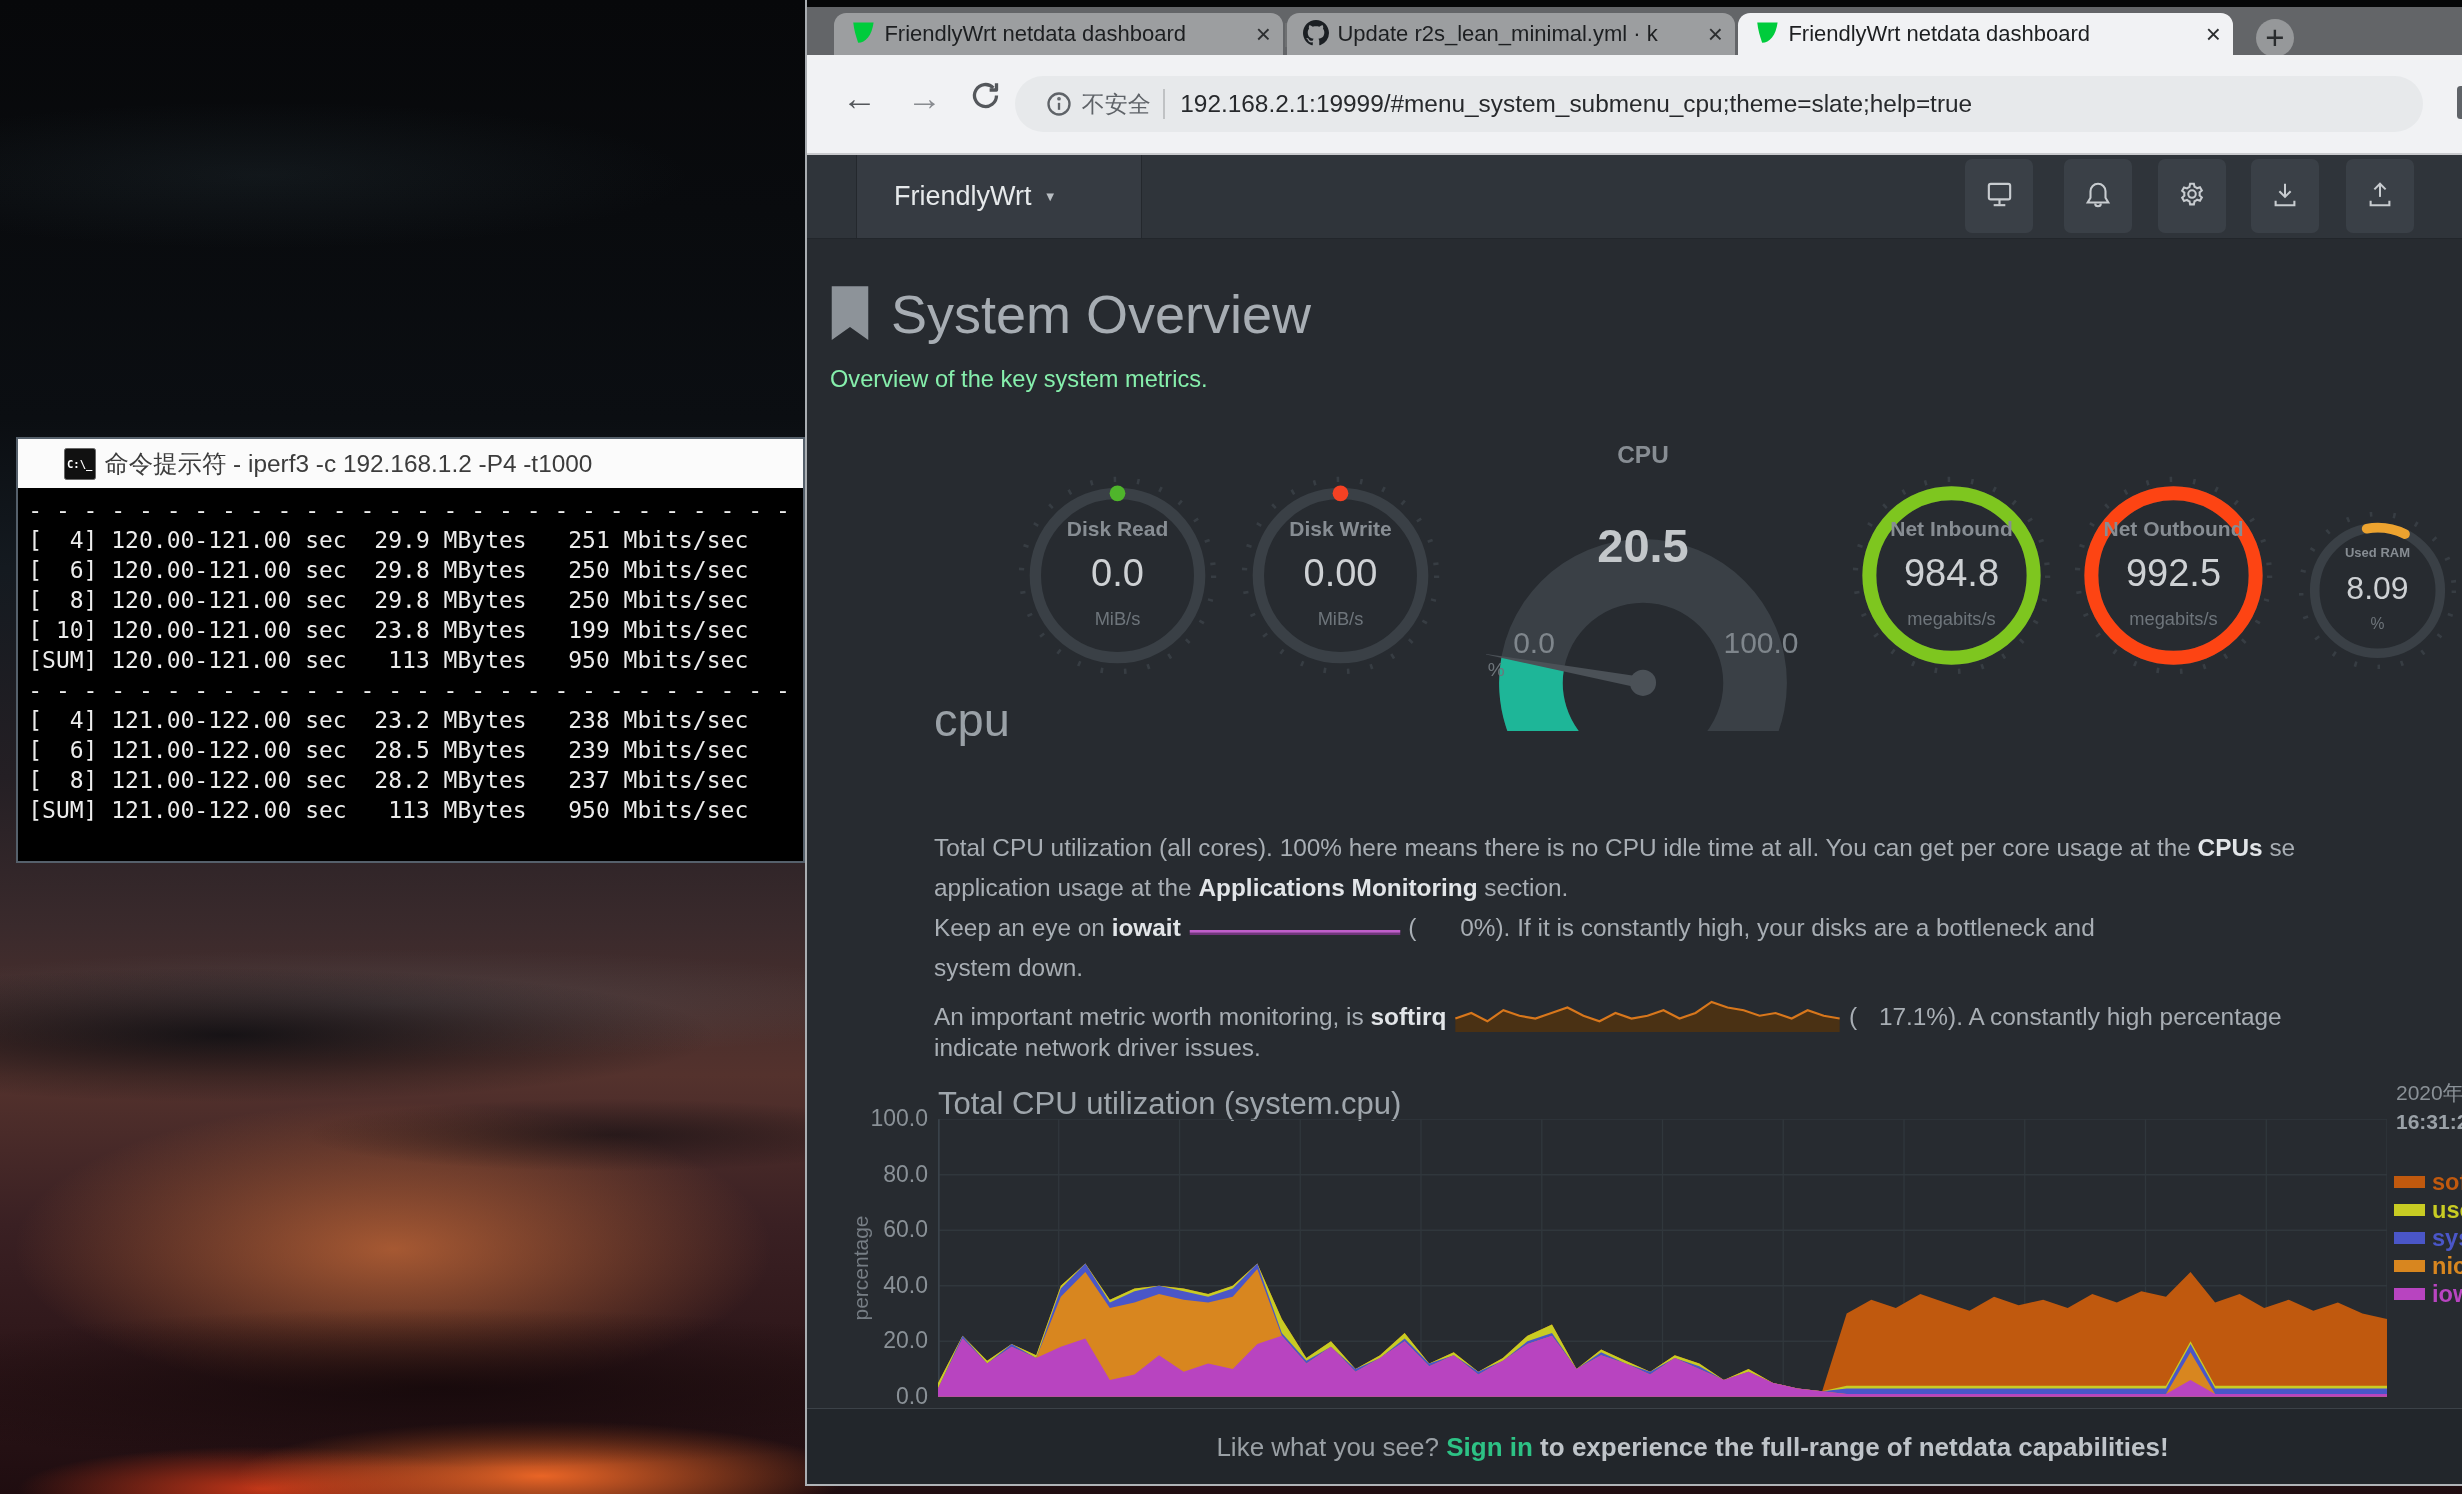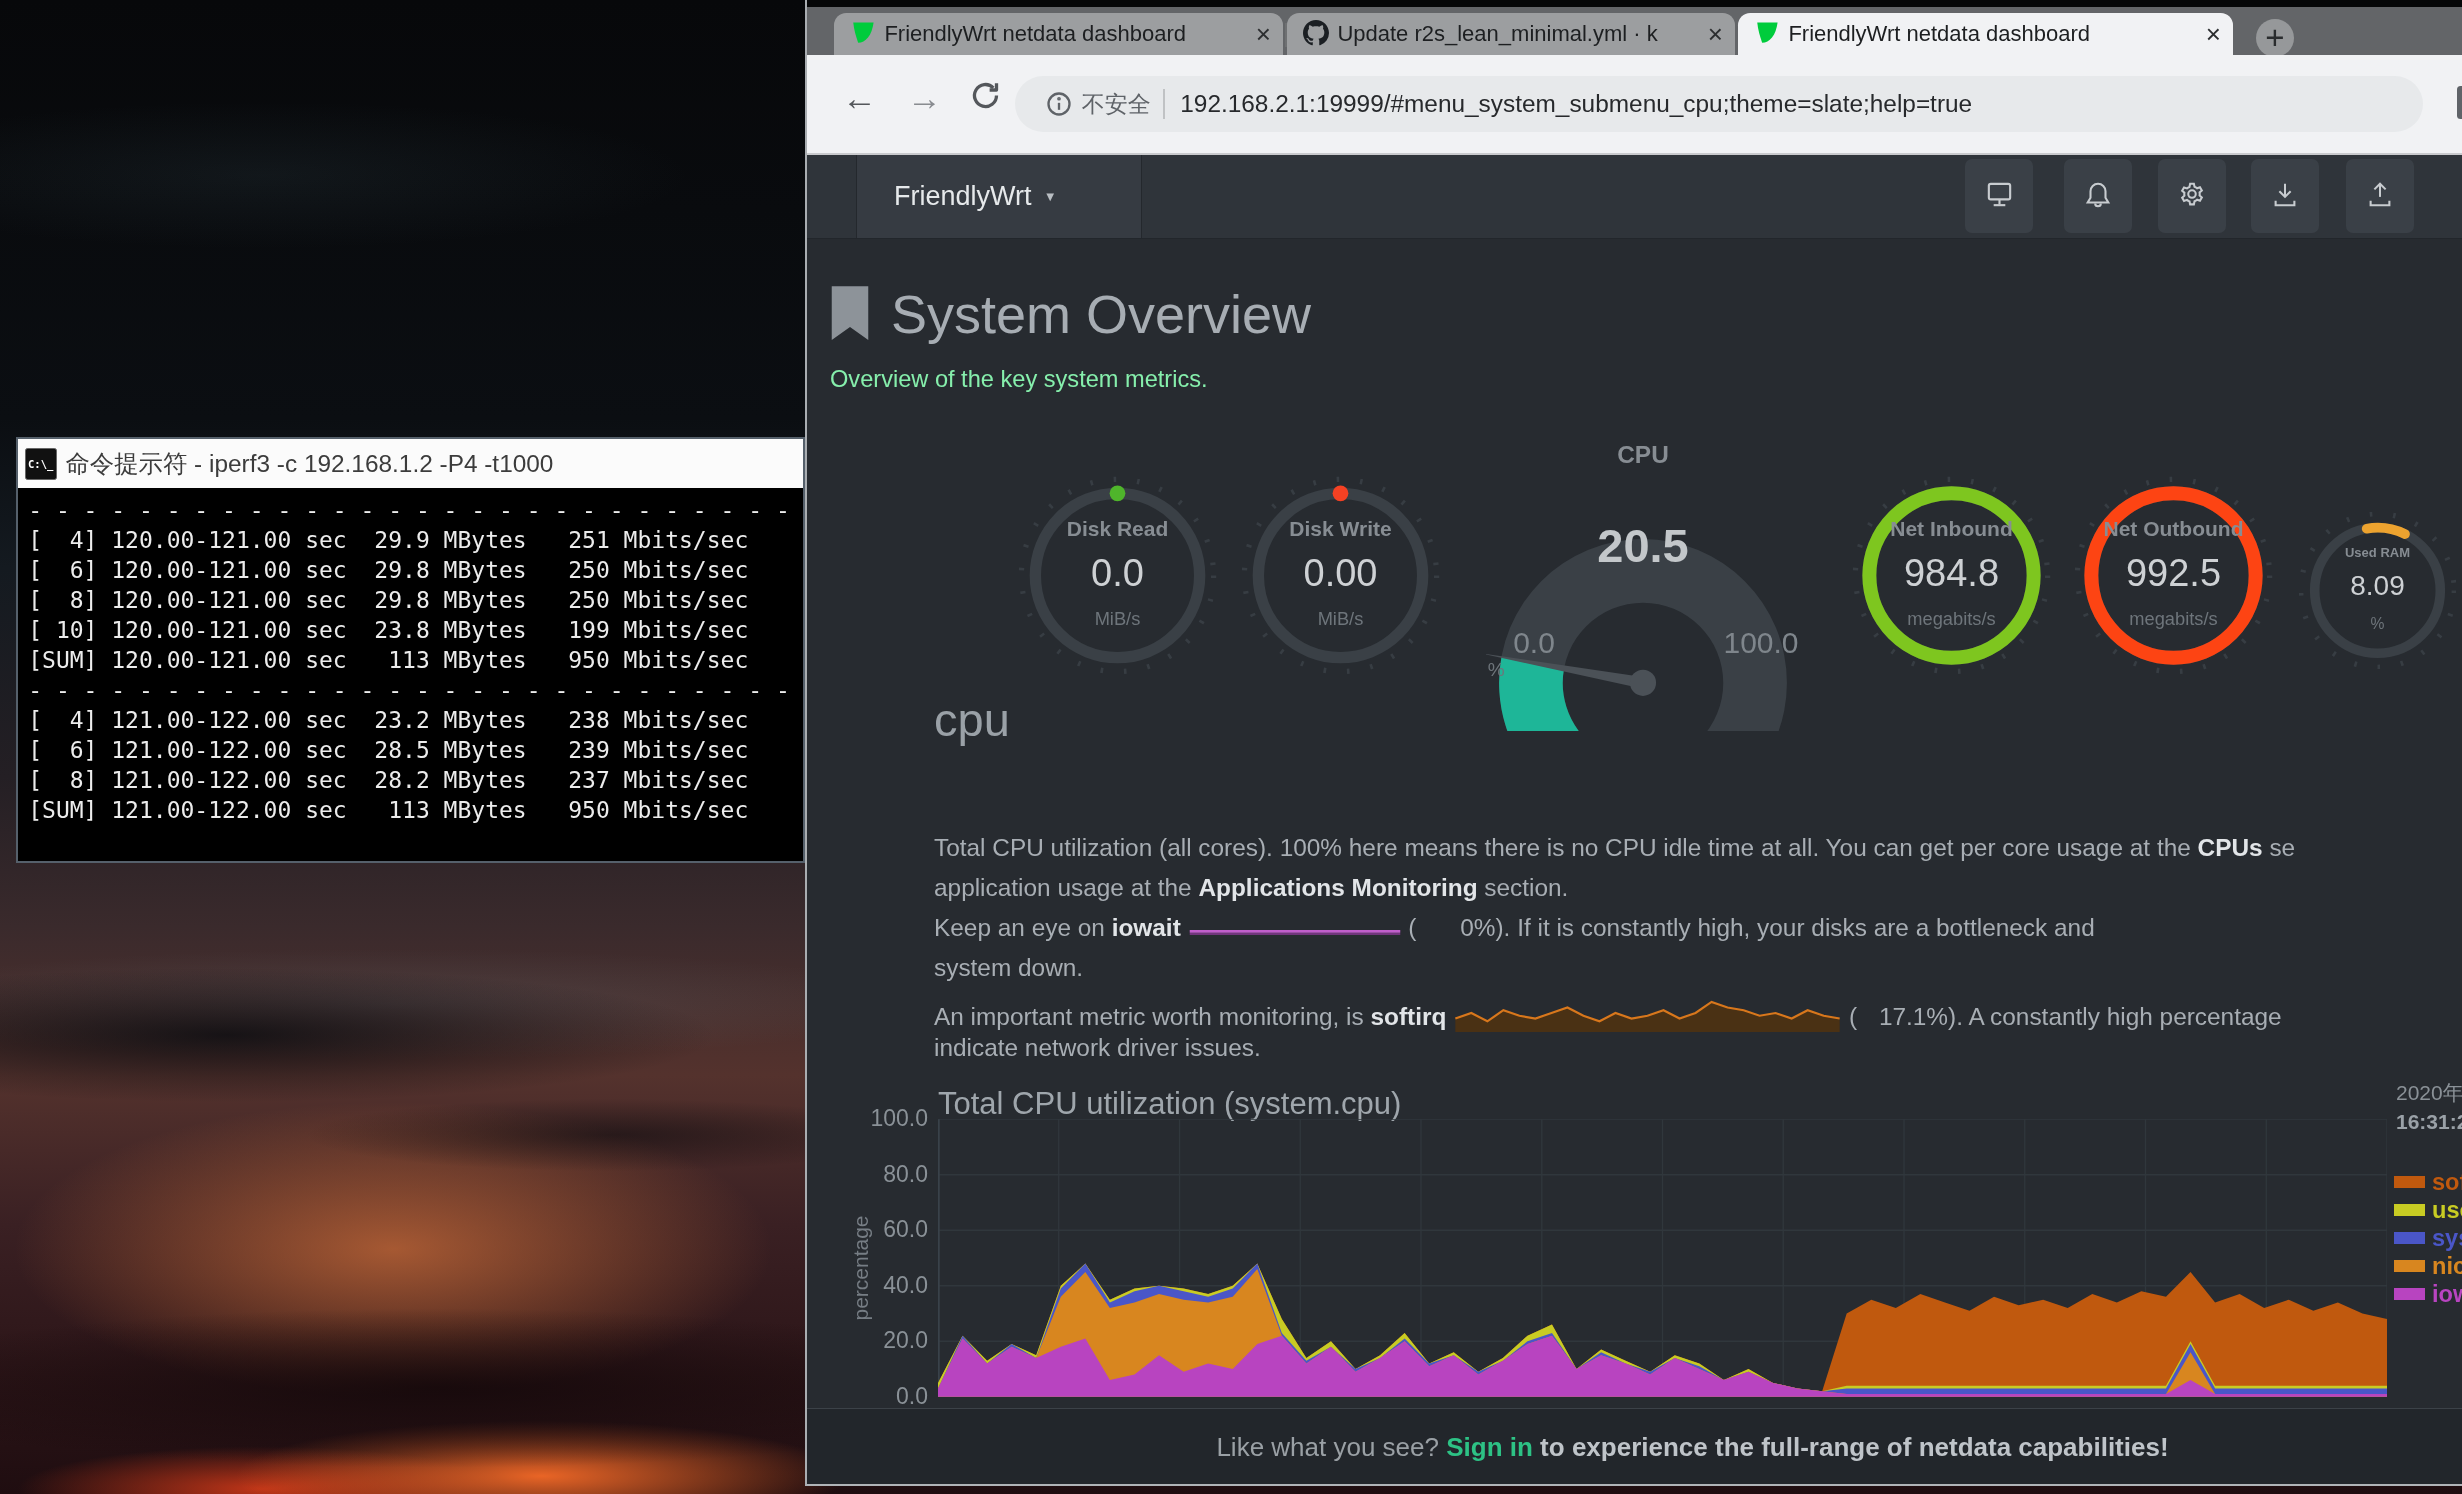--- a/index.html
+++ b/index.html
@@ -13,21 +13,21 @@
       radial-gradient(437px 79px at 541px 1476px, rgba(255,110,40,.9), rgba(255,110,40,0) 70%),
       radial-gradient(349px 61px at 262px 1489px, rgba(220,60,25,.85), rgba(220,60,25,0) 70%),
       radial-gradient(541px 210px at 393px 1249px, rgba(225,120,60,.65), rgba(225,120,60,0) 70%),
       radial-gradient(611px 105px at 262px 175px, rgba(70,95,105,.15), rgba(70,95,105,0) 70%),
       radial-gradient(786px 79px at 393px 1004px, rgba(110,140,150,.18), rgba(110,140,150,0) 70%),
       linear-gradient(180deg,#07080a 0%,#0b0e12 28%,#141a20 38%,#241f24 52%,#3a2a2c 62%,#54322d 72%,#3a2023 82%,#2c1518 92%,#1f0d10 100%);
   }
   .abs{position:absolute;}
   
   .terminal{left:15.7px;top:437px;width:789px;height:426px;border:2.6px solid #55606b;box-sizing:border-box;}
-  .term-titlebar{position:absolute;left:0;top:0;right:0;height:49px;background:#fbfbfb;display:flex;align-items:center;}
+  .term-titlebar{position:absolute;left:0;top:0;right:0;height:49px;background:#fbfbfb;display:flex;align-items:center;padding-left:39px;}
   .term-icon{width:30px;height:30px;margin:0 8.7px 0 7px;background:#111;border:0.9px solid #666;border-radius:2.6px;color:#fff;
     font-family:"DejaVu Sans Mono",monospace;font-size:10.5px;font-weight:bold;display:flex;align-items:center;justify-content:center;}
   .term-title{font-size:24.4px;color:#3c3c3c;white-space:nowrap;overflow:hidden;}
   .term-body{position:absolute;left:0;top:49px;right:0;bottom:0;background:#000;padding:7px 0 0 10.5px;overflow:hidden;}
   .term-line{font-family:"DejaVu Sans Mono",monospace;font-size:23px;line-height:30px;color:#ececec;white-space:pre;}
   
   .browser{left:805px;top:0;width:1657px;height:1484px;border-left:2.6px solid #a9adb1;border-bottom:2.6px solid #b0b4b8;box-sizing:content-box;overflow:hidden;background:#282c31;}
   .b-topstrip{left:0;top:0;width:100%;height:7px;background:#060708;}
   .tabstrip{left:0;top:7px;width:100%;height:48px;background:#636568;}
   .tab{position:absolute;top:6.1px;height:42px;border-radius:12.2px 12.2px 0 0;display:flex;align-items:center;padding:0 12.2px 0 15.7px;box-sizing:border-box;}
@@ -65,21 +65,21 @@
   .gunit{color:#6e757b;}
   #g-diskread{left:210px;top:320px;width:201px;height:201px;}
   #g-diskwrite{left:433px;top:320px;width:201px;height:201px;}
   #g-netin{left:1044px;top:320px;width:201px;height:201px;}
   #g-netout{left:1266px;top:320px;width:201px;height:201px;}
   #g-diskread .glabel,#g-diskwrite .glabel,#g-netin .glabel,#g-netout .glabel{top:42px;font-size:21px;}
   #g-diskread .gvalue,#g-diskwrite .gvalue,#g-netin .gvalue,#g-netout .gvalue{top:77px;font-size:38px;}
   #g-diskread .gunit,#g-diskwrite .gunit,#g-netin .gunit,#g-netout .gunit{top:133px;font-size:18.3px;}
   #g-usedram{left:1492px;top:357px;width:157px;height:157px;}
   #g-usedram .glabel{top:33px;font-size:13px;text-align:center;}
-  #g-usedram .gvalue{top:58px;font-size:28px;}
+  #g-usedram .gvalue{top:58px;font-size:32px;}
   #g-usedram .gunit{top:103px;font-size:15.7px;}
   #g-cpu{left:679px;top:286px;width:314px;height:306px;}
   #g-cpu .glabel{top:0;font-size:24.4px;}
   #g-cpu .gvalue{top:77px;font-size:47px;font-weight:bold;color:#c3c7ca;}
   #g-cpu .gmin,#g-cpu .gmax{position:absolute;top:185px;font-size:30px;color:#7f868c;}
   #g-cpu .gmin{left:0;width:96px;text-align:center;}
   #g-cpu .gmax{left:218px;width:114px;text-align:center;}
   #g-cpu .gpct{position:absolute;left:-15.7px;top:218px;width:52px;text-align:center;font-size:19px;color:#6e757b;}
   #g-cpu svg{position:absolute;left:0;top:28px;}
   

